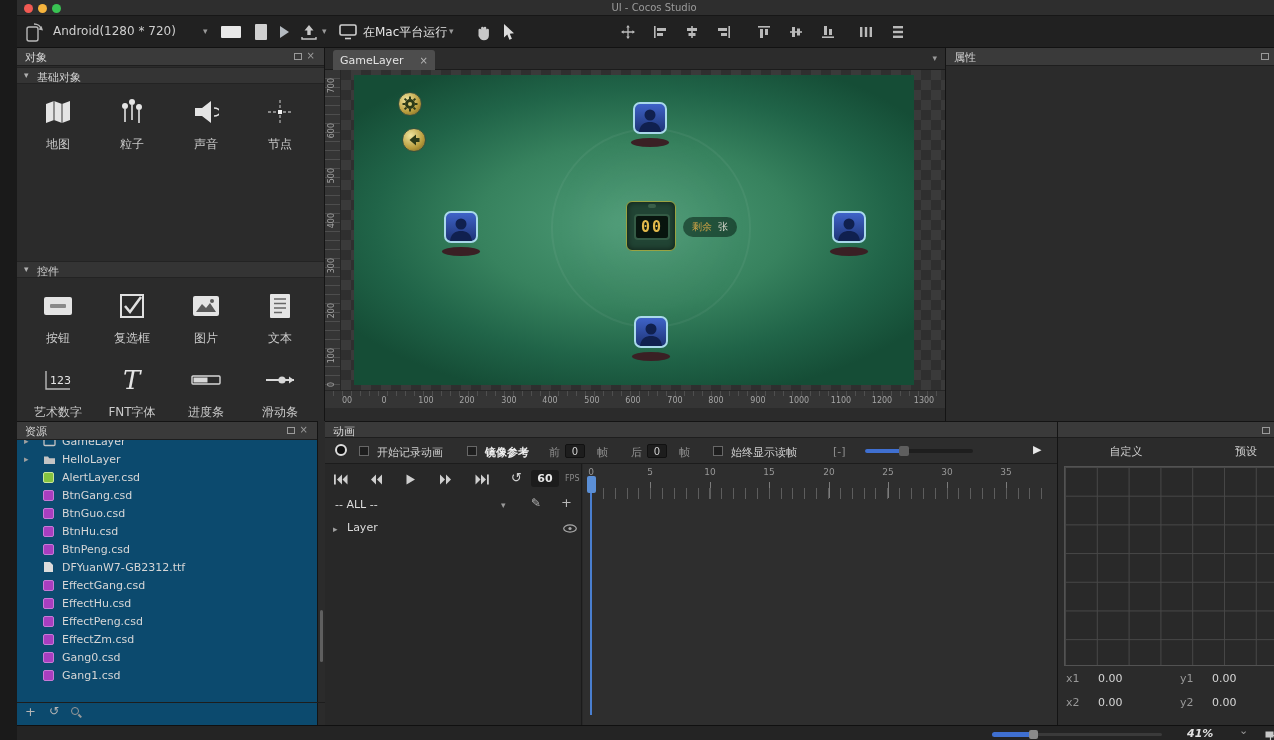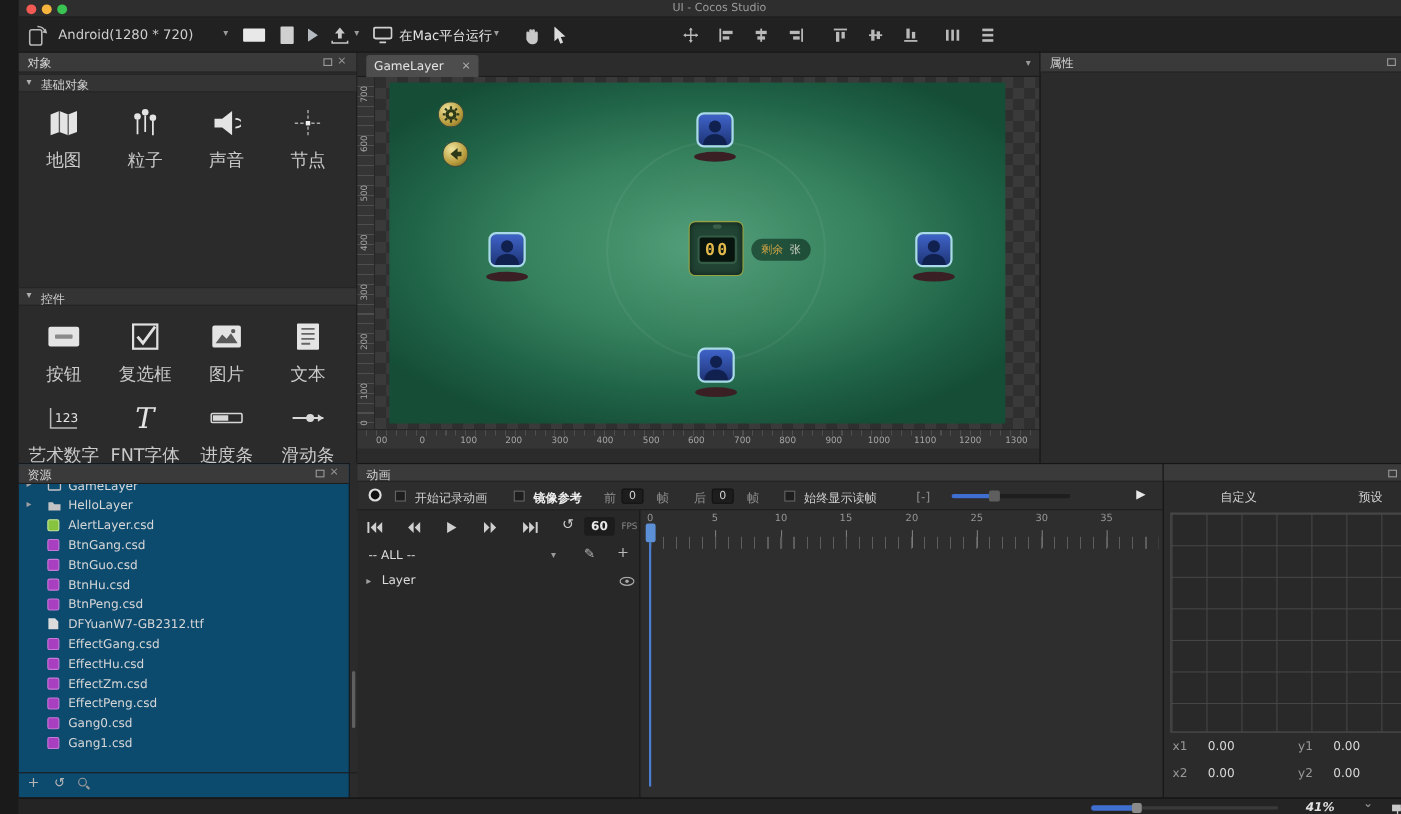--- a/index.html
+++ b/index.html
@@ -27,21 +27,21 @@
   .hicon-x { position:absolute; top:2px; font-size:10px; color:#9a9a9a; }
 
   
   .objects { left:0; top:48px; width:308px; height:373px; background:#2b2b2b; border-right:1px solid #141414; }
   .sec-hdr { position:absolute; left:0; right:0; height:17px; background:#343434; border-top:1px solid #232323; border-bottom:1px solid #232323; }
   .sec-arrow { position:absolute; left:7px; top:2px; font-size:9px; color:#b0b0b0; }
   .sec-label { position:absolute; left:20px; top:2px; font-size:11px; color:#d0d0d0; }
   .obj-grid { position:absolute; left:4px; display:grid; grid-template-columns:repeat(4,74px); }
   .obj-item { height:74px; display:flex; flex-direction:column; align-items:center; padding-top:8px; cursor:pointer; }
   .obj-icon { width:34px; height:32px; display:flex; align-items:center; justify-content:center; }
-  .obj-label { margin-top:8px; font-size:16px; color:#cacaca; }
+  .obj-label { margin-top:8px; font-size:12px; color:#cacaca; }
 
   
   .resources { left:0; top:421px; width:301px; height:304px; background:#0c4a6e; border-right:1px solid #141414; border-top:1px solid #141414; }
   .res-list { position:absolute; left:0; top:18px; width:308px; height:258px; overflow:hidden; }
   .res-inner { margin-top:-8px; }
   .res-row { height:18px; display:flex; align-items:center; padding-left:7px; font-size:11px; color:#d6d6d6; cursor:pointer; }
   .res-row.selected { background:#2e6bd4; color:#fff; }
   .res-arrow { width:19px; font-size:9px; color:#a0a0a0; }
   .res-ic { width:13px; height:12px; display:flex; align-items:center; }
   .res-label { margin-left:6px; white-space:nowrap; }
@@ -472,28 +472,28 @@
           <span class="res-ic">
               <span class="sq-ic sq-purple"></span>
             </span>
           <span class="res-label">EffectHu.csd</span>
         </div>
         <div class="res-row">
           <span class="res-arrow"></span>
           <span class="res-ic">
               <span class="sq-ic sq-purple"></span>
             </span>
+          <span class="res-label">EffectPeng.csd</span>
+        </div>
+        <div class="res-row">
+          <span class="res-arrow"></span>
+          <span class="res-ic">
+              <span class="sq-ic sq-purple"></span>
+            </span>
           <span class="res-label">EffectZm.csd</span>
-        </div>
-        <div class="res-row">
-          <span class="res-arrow"></span>
-          <span class="res-ic">
-              <span class="sq-ic sq-purple"></span>
-            </span>
-          <span class="res-label">EffectPeng.csd</span>
         </div>
         <div class="res-row">
           <span class="res-arrow"></span>
           <span class="res-ic">
               <span class="sq-ic sq-purple"></span>
             </span>
           <span class="res-label">Gang0.csd</span>
         </div>
         <div class="res-row">
           <span class="res-arrow"></span>

